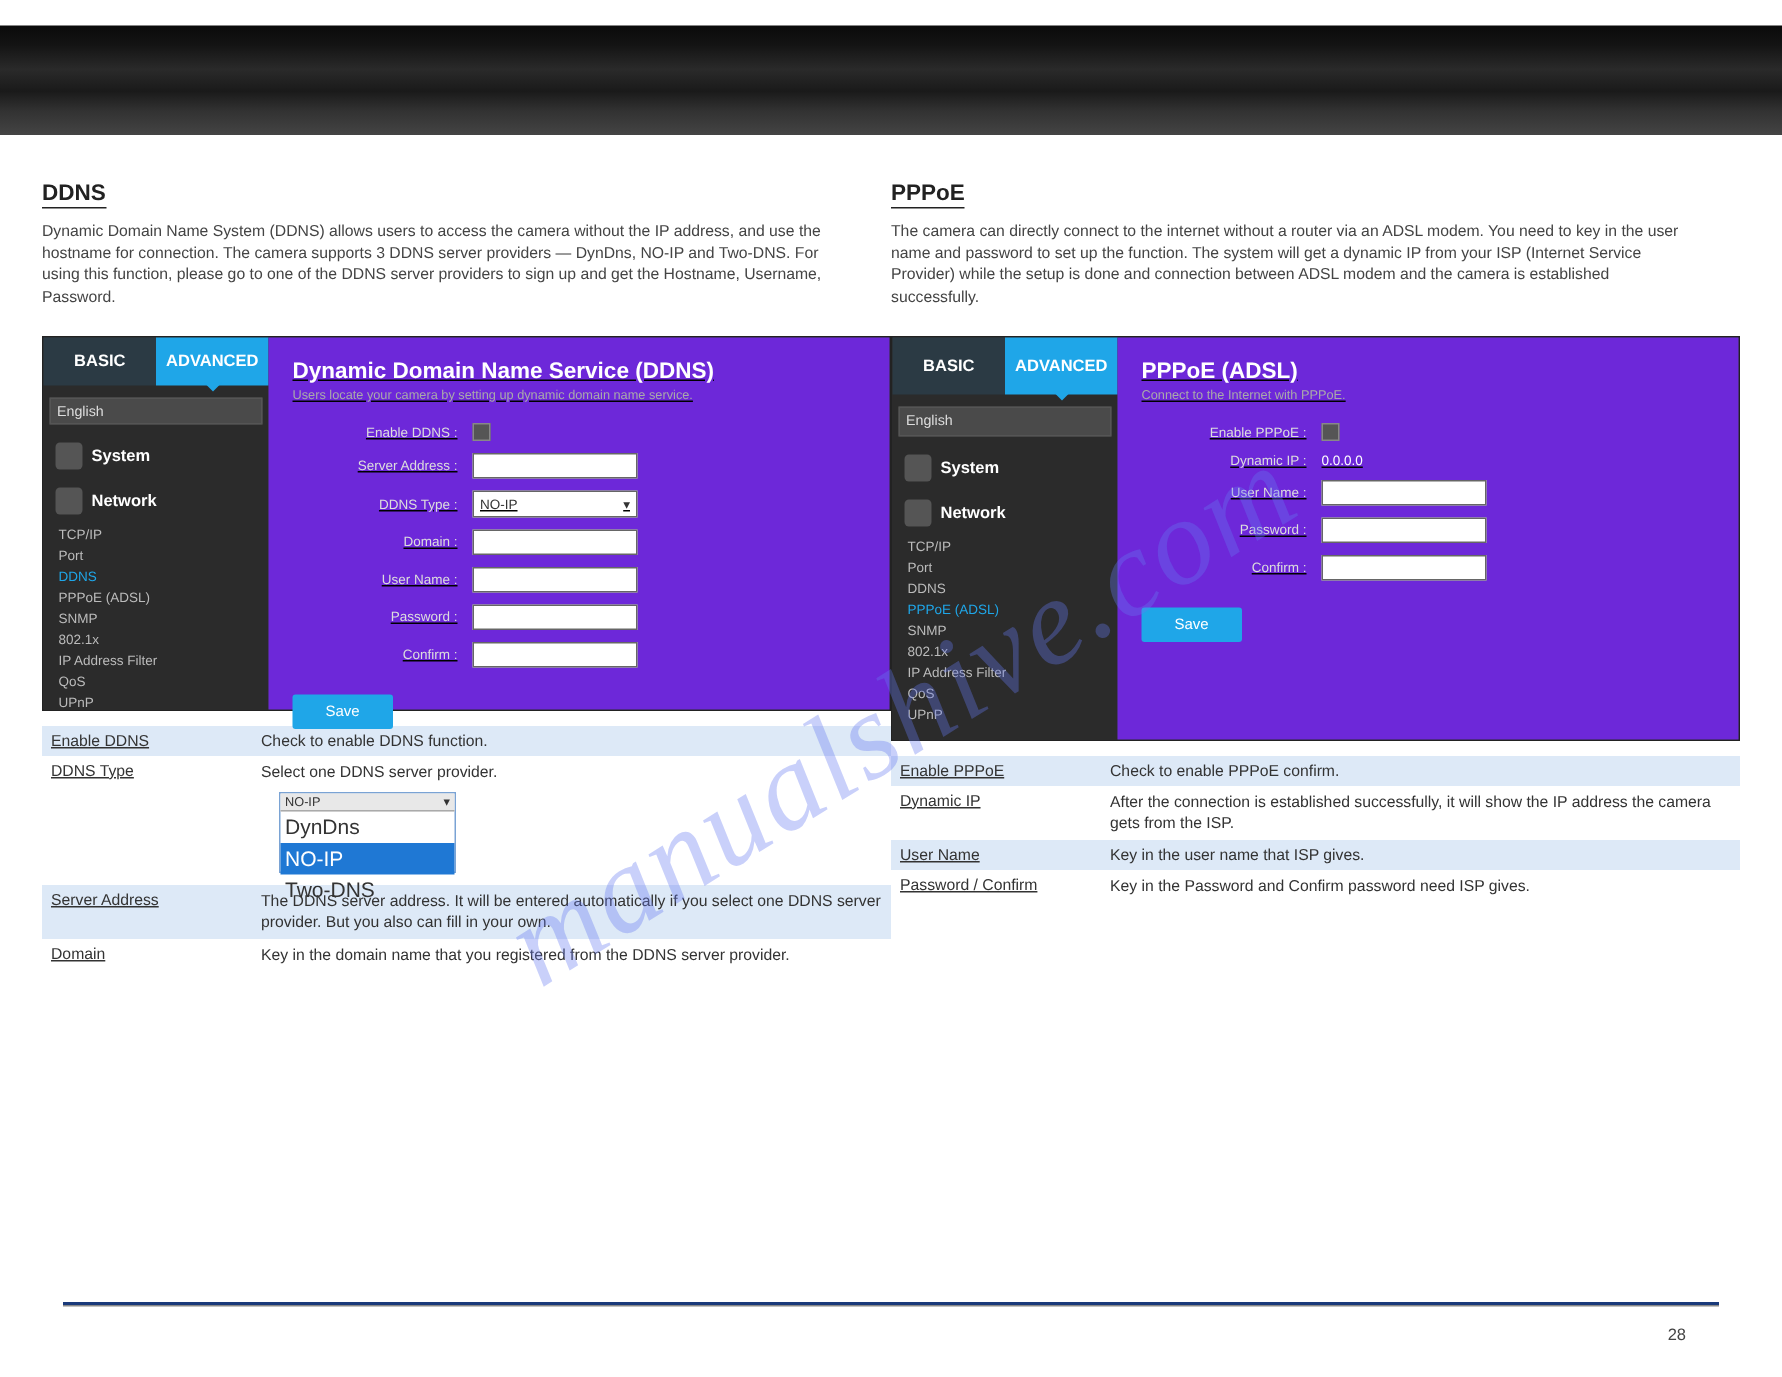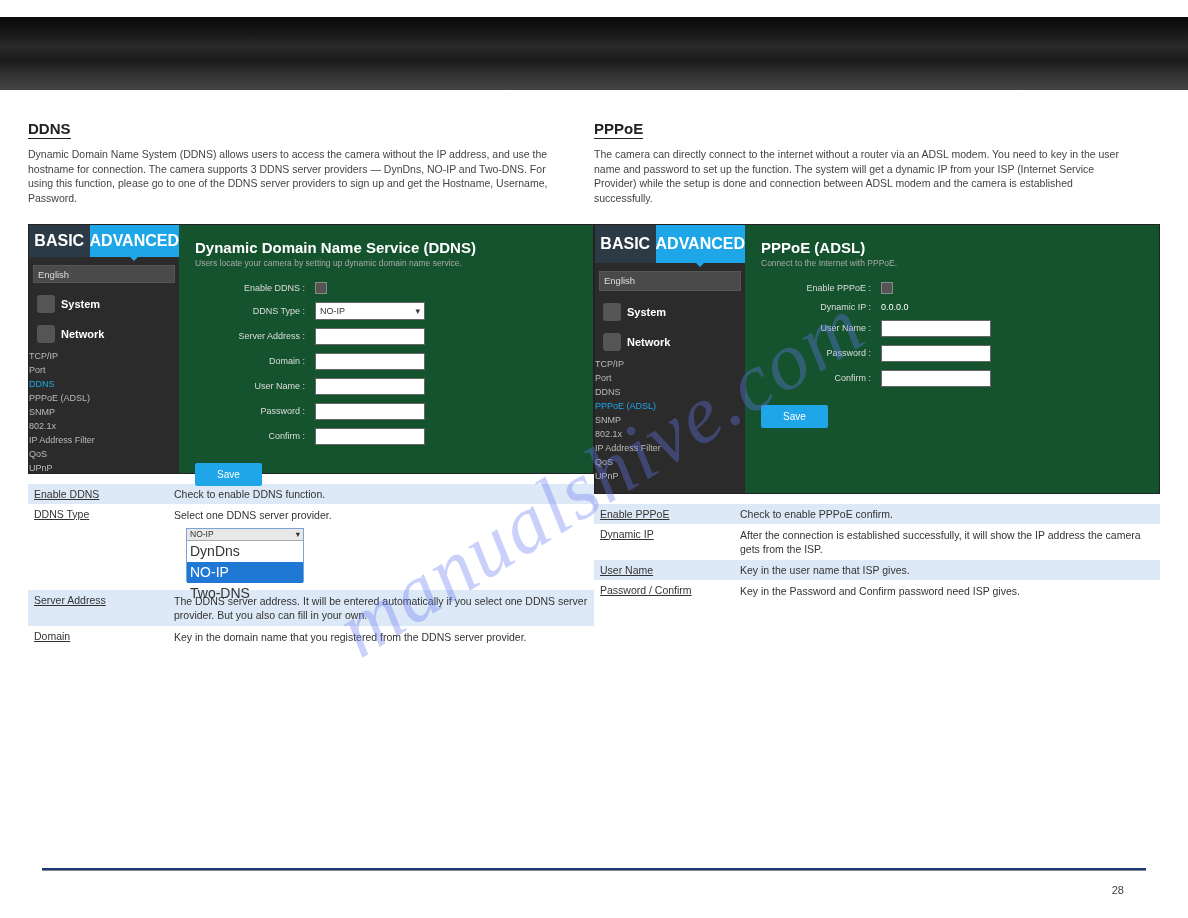--- a/index.html
+++ b/index.html
@@ -65,21 +65,21 @@
   .tabstrip {
     display: flex;
     height: 38px;
   }
   .tab {
     flex: 1;
     display: flex;
     align-items: center;
     justify-content: center;
     font-weight: bold;
-    font-size: 16px;
+    font-size: 11px;
     color: #fff;
     background: #2b3a44;
     position: relative;
   }
   .tab.active {
     background: #1fa6e8;
   }
   .tab.active::after {
     content: "";
     position: absolute;
@@ -109,34 +109,36 @@
     color: #fff;
     font-size: 11px;
   }
   .side-icon {
     width: 18px; height: 18px;
     background: #555;
     border-radius: 3px;
     display:inline-block;
   }
   .side-tree {
+    padding-left: 10px;
     font-size: 9px;
     color: #bbb;
     display: flex;
     flex-direction: column;
     gap: 4px;
     margin-top: 2px;
   }
   .side-tree .highlight { color: #1fa6e8; }
 
   .ui-main {
     flex: 1;
     padding: 14px 16px;
-    background: #14532d;
+    background: #6d28d9;
     position: relative;
+    text-decoration: underline;
   }
   .ui-title {
     color: #fff;
     font-weight: bold;
     font-size: 15px;
     margin-bottom: 2px;
   }
   .ui-sub {
     color: #aaa;
     font-size: 8.5px;
@@ -305,29 +307,29 @@
         </div>
       </div>
       <div class="ui-main">
         <div class="ui-title">Dynamic Domain Name Service (DDNS)</div>
         <div class="ui-sub">Users locate your camera by setting up dynamic domain name service.</div>
         <div class="form-row">
             <div class="form-label">Enable DDNS :</div>
             <div class="form-check"></div>
           </div>
         <div class="form-row">
+            <div class="form-label">Server Address :</div>
+            <div class="form-input"></div>
+          </div>
+        <div class="form-row">
             <div class="form-label">DDNS Type :</div>
             <div class="form-select">
               <span>NO-IP</span>
               <span>▾</span>
             </div>
-          </div>
-        <div class="form-row">
-            <div class="form-label">Server Address :</div>
-            <div class="form-input"></div>
           </div>
         <div class="form-row">
             <div class="form-label">Domain :</div>
             <div class="form-input"></div>
           </div>
         <div class="form-row">
             <div class="form-label">User Name :</div>
             <div class="form-input"></div>
           </div>
         <div class="form-row">

